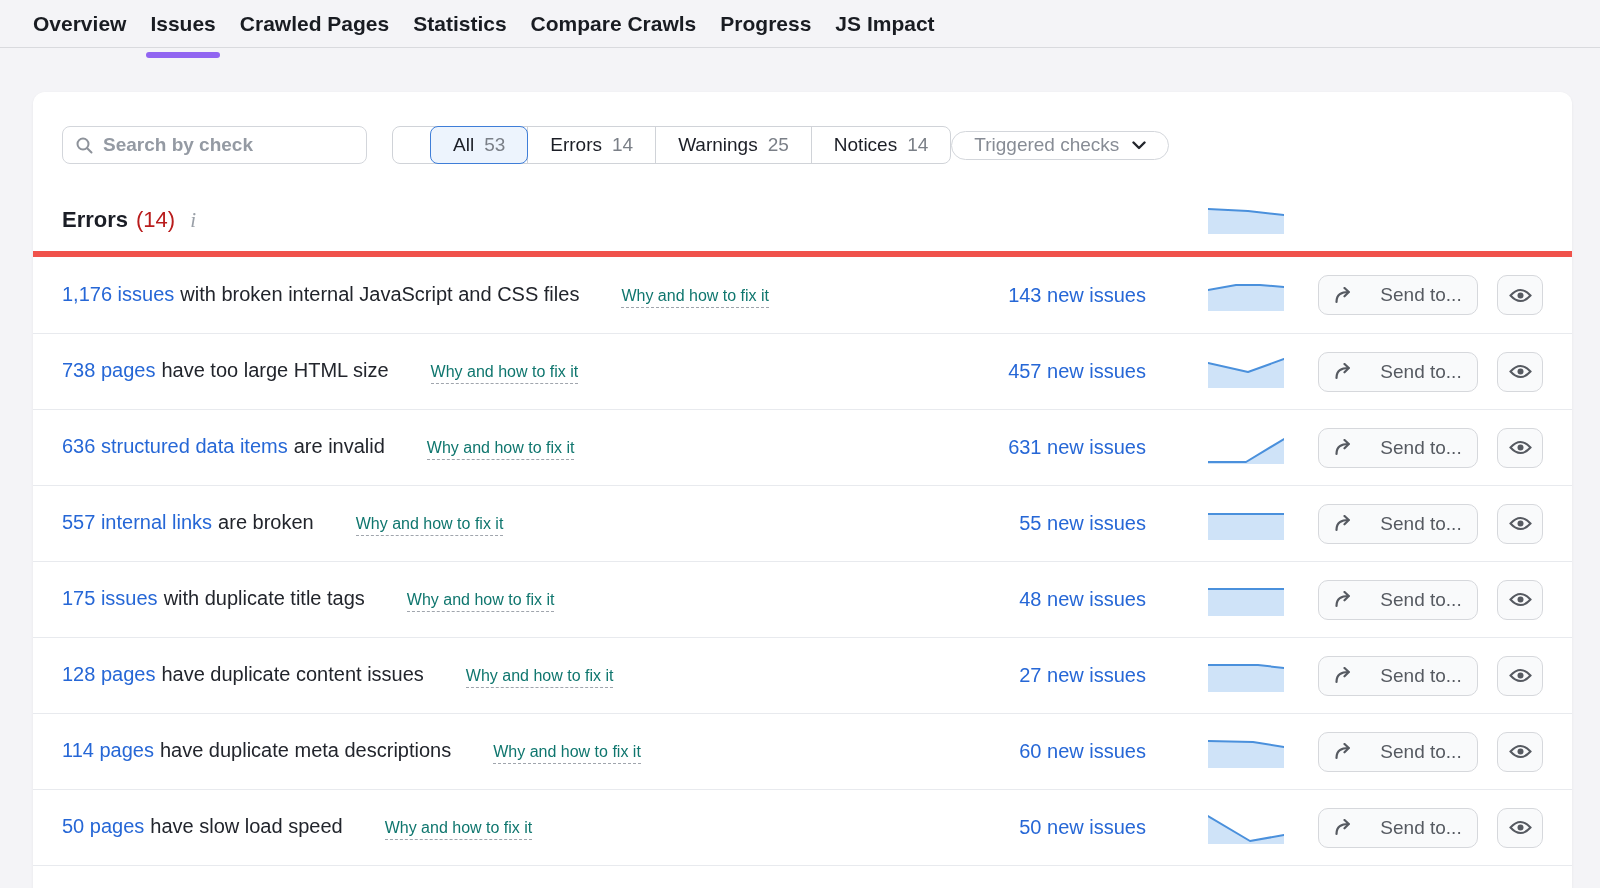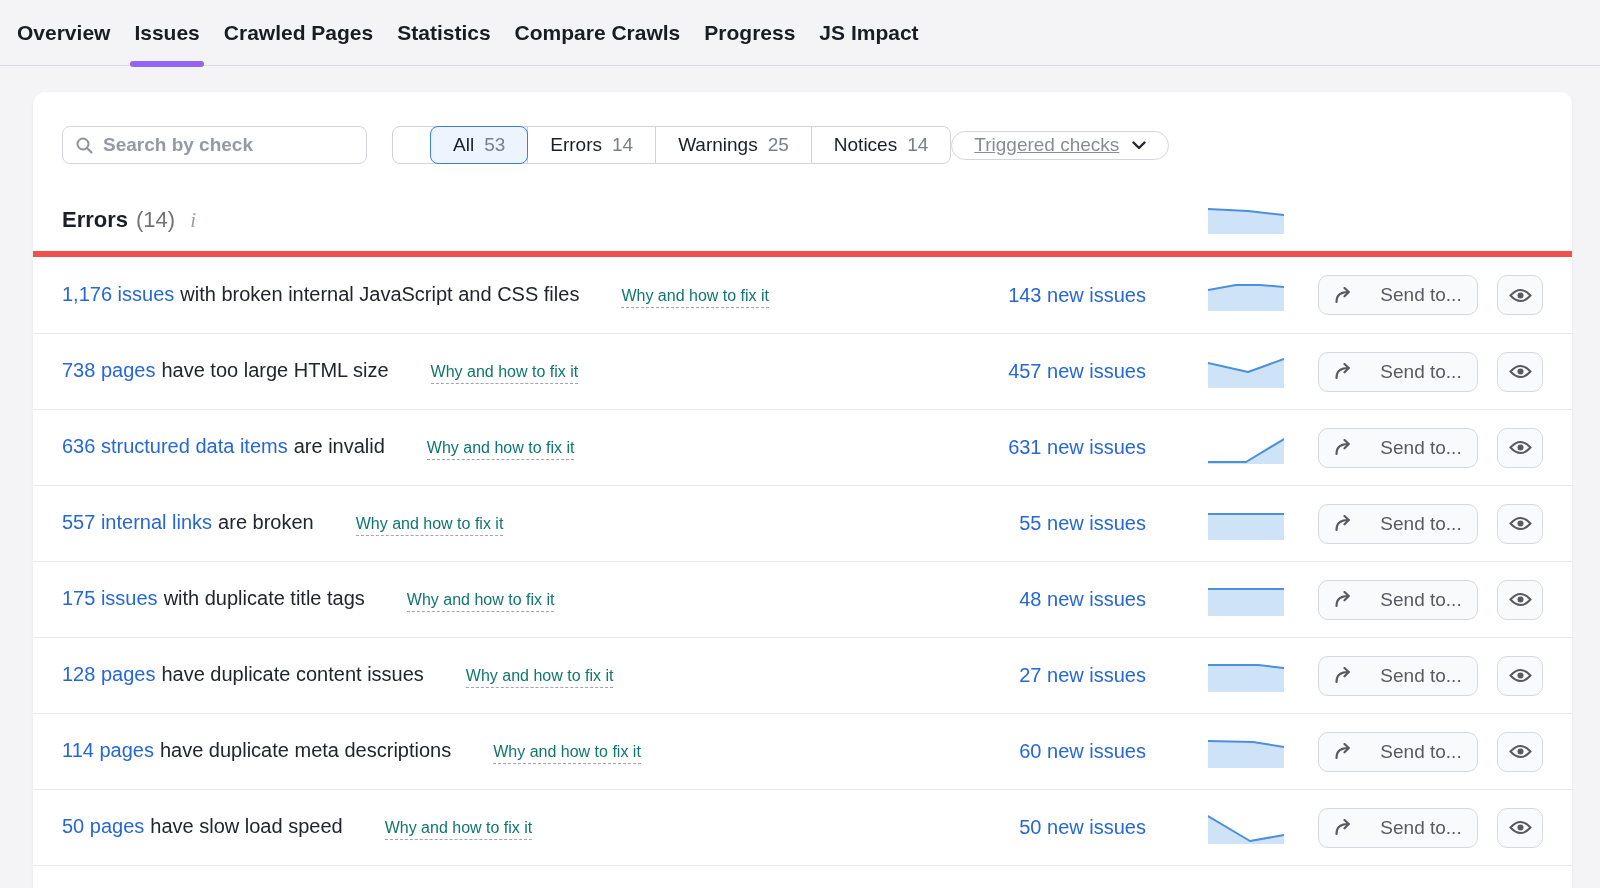--- a/index.html
+++ b/index.html
@@ -11,25 +11,25 @@
   }
   *{box-sizing:border-box;margin:0;padding:0;}
   html,body{width:1600px;height:888px;overflow:hidden;}
   body{
     background:#f4f4f7;
     font-family:"Liberation Sans","DejaVu Sans",sans-serif;
     color:#1b1e26;
   }
   
   .tabbar{
-    height:66px;
+    height:48px;
     display:flex;
     align-items:center;
     gap:24px;
-    padding-left:17px;
+    padding-left:33px;
     border-bottom:1px solid #d9dade;
   }
   .tab{
     position:relative;
     font-size:21px;
     font-weight:700;
     color:#191c22;
     height:66px;
     display:flex;
     align-items:center;
@@ -110,36 +110,35 @@
     height:29px;
     border:1px solid #d3d6db;
     border-radius:19px;
     background:#fff;
     display:flex;align-items:center;gap:13px;
     padding:0 22px;
     font-size:19px;
     color:#878c95;
     cursor:pointer;
     white-space:nowrap;
-    text-decoration:underline;
   }
   .pill:nth-of-type(1){margin-left:27px;}
   .pill + .pill{margin-left:28px;}
   .pill svg{stroke:#23262c;}
   
   .section-header{
     position:relative;
     height:36px;
     margin-top:38px;
     padding:0 29px;
     display:flex;
     align-items:center;
   }
   .section-title{font-size:22px;font-weight:700;color:#1b1e26;}
-  .section-count{font-size:22px;color:#737373;margin-left:8px;}
+  .section-count{font-size:22px;color:#b91c1c;margin-left:8px;}
   .info-i{
     font-family:"Liberation Serif","DejaVu Serif",serif;
     font-style:italic;
     font-size:21px;
     color:#9aa0a8;
     margin-left:15px;
     cursor:pointer;
   }
   .header-spark{position:absolute;left:1175px;top:0px;}
   

